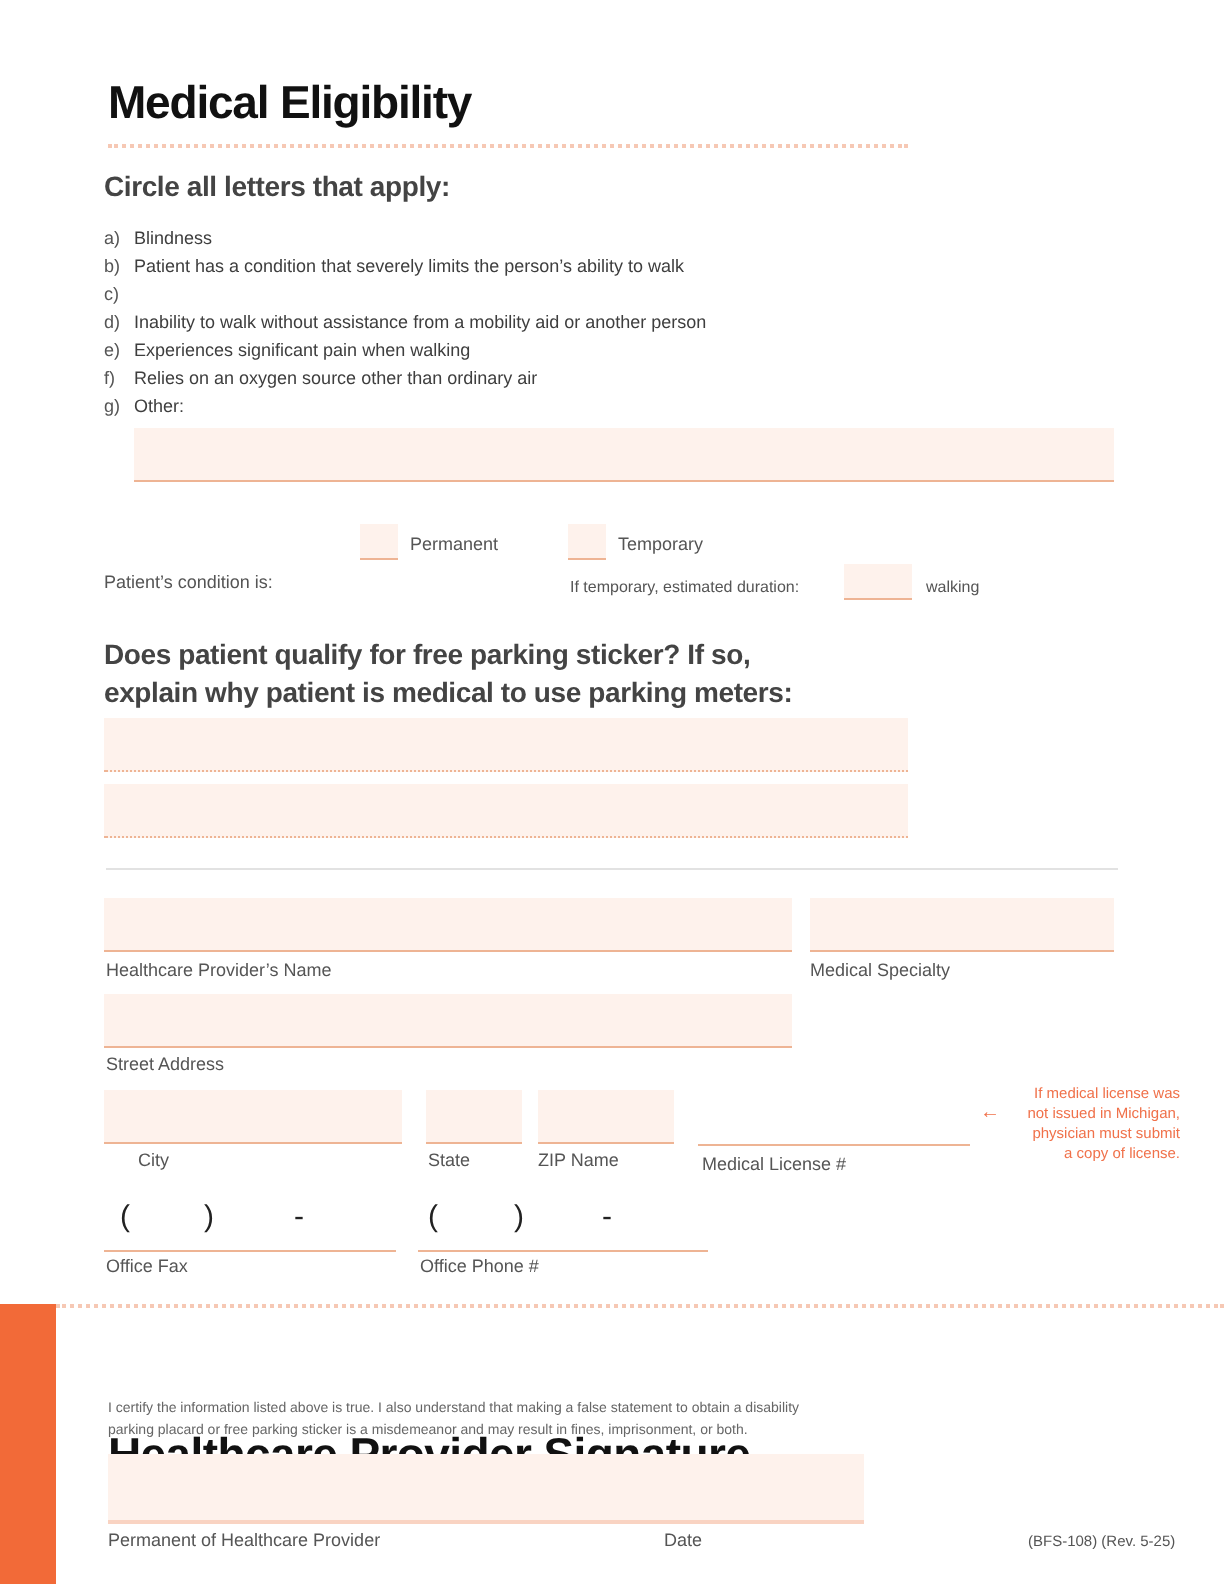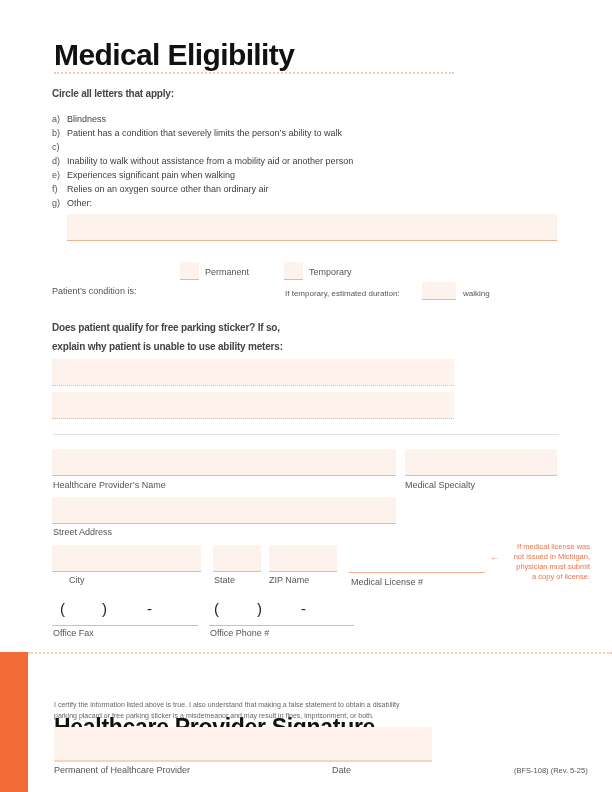--- a/index.html
+++ b/index.html
@@ -1,21 +1,21 @@
 <!DOCTYPE html>
 <html><head>
   <meta charset="utf-8">
   <style>
     * { box-sizing: border-box; margin: 0; padding: 0; }
     html, body { width: 612px; height: 792px; background: #ffffff; overflow: hidden; }
     body { position: relative; font-family: "Liberation Sans", "DejaVu Sans", sans-serif; color: #3a3a3a; }
     .abs { position: absolute; }
-    .title-main { left: 54px; top: 38px; font-size: 30px; font-weight: bold; color: #111; letter-spacing: -0.6px; }
+    .title-main { left: 54px; top: 38px; font-size: 23px; font-weight: bold; color: #111; letter-spacing: -0.6px; }
     .dotline { height: 0; border-top: 2px dotted #f6c8b4; }
-    .h2 { font-size: 10px; font-weight: bold; color: #444; letter-spacing: -0.2px; line-height: 19px; }
+    .h2 { font-size: 14px; font-weight: bold; color: #444; letter-spacing: -0.2px; line-height: 19px; }
     .list { left: 52px; top: 112px; font-size: 9px; color: #3e3e3e; }
     .list-item { height: 14px; line-height: 14px; display: flex; }
     .list-letter { width: 15px; color: #555; }
     .field { background: #fef2ec; border-bottom: 1.5px solid #eeb494; }
     .field-dotted { background: #fef2ec; border-bottom: 1.5px dotted #eeb494; }
     .lbl { font-size: 9px; color: #555; }
     .smlbl { font-size: 8px; color: #555; text-align: center; }
     .line { height: 0; border-top: 1.2px solid #eeb494; }
     .note { font-size: 7.5px; color: #f0714a; text-align: right; line-height: 10px; }
     .sidebar { left: 0; top: 652px; width: 28px; height: 140px; background: #f26a38; }
@@ -67,21 +67,21 @@
 <div class="abs field" style="left:180px; top:262px; width:19px; height:18px;"></div>
 <div class="abs lbl" style="left:205px; top:267px;">Permanent</div>
 <div class="abs field" style="left:284px; top:262px; width:19px; height:18px;"></div>
 <div class="abs lbl" style="left:309px; top:267px;">Temporary</div>
 <div class="abs smlbl" style="left:285px; top:289px;">If temporary, estimated duration:</div>
 <div class="abs field" style="left:422px; top:282px; width:34px; height:18px;"></div>
 <div class="abs smlbl" style="left:463px; top:289px;">walking</div>
 
 <div class="abs h2" style="left:52px; top:318px;">
   <div>Does patient qualify for free parking sticker? If so,</div>
-  <div>explain why patient is unable to use ability meters:</div>
+  <div>explain why patient is medical to use parking meters:</div>
 </div>
 <div class="abs field-dotted" style="left:52px; top:359px; width:402px; height:27px;"></div>
 <div class="abs field-dotted" style="left:52px; top:392px; width:402px; height:27px;"></div>
 
 <div class="abs" style="left:53px; top:434px; width:506px; height:0; border-top:1px solid #e2e2e2;"></div>
 
 <div class="abs field" style="left:52px; top:449px; width:344px; height:27px;"></div>
 <div class="abs lbl" style="left:53px; top:480px;">Healthcare Provider’s Name</div>
 <div class="abs field" style="left:405px; top:449px; width:152px; height:27px;"></div>
 <div class="abs lbl" style="left:405px; top:480px;">Medical Specialty</div>

